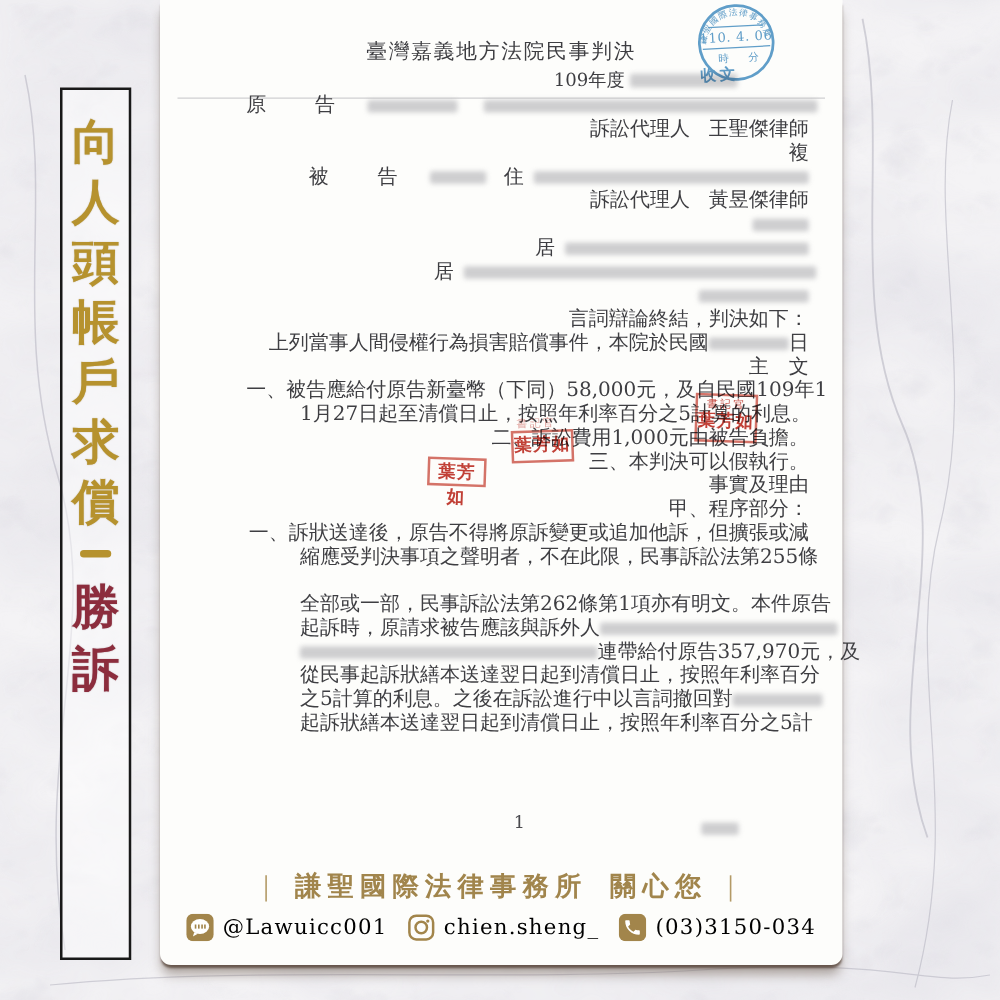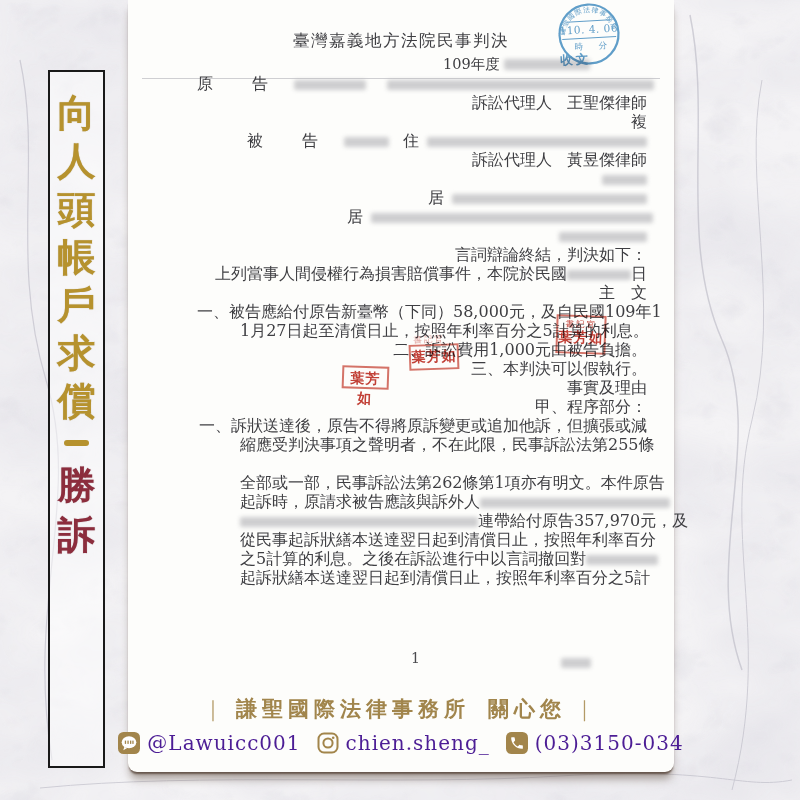--- a/index.html
+++ b/index.html
@@ -39,22 +39,22 @@
   .stamp-b .cs-title{position:absolute;top:-12px;left:3px;opacity:.5;}
   .stamp-c{left:214px;top:366px;width:43px;height:19px;transform:rotate(2deg);}
   .stamp-b .cs-name,.stamp-c .cs-name{line-height:20px;}
 
   
   .firm-line{position:absolute;top:695px;left:0;width:100%;text-align:center;
         font-size:21px;font-weight:bold;color:#a1854c;letter-spacing:5px;white-space:nowrap;}
   .firm-bar{font-weight:normal;color:#b39a66;padding:0 8px;}
   .firm-gap{display:inline-block;width:18px;}
   .contact-row{position:absolute;top:731px;left:0;width:100%;display:flex;
-        justify-content:center;align-items:center;gap:16px;color:#4c1d95;
-        font-size:20px;letter-spacing:1px;white-space:nowrap;}
+        justify-content:center;align-items:center;gap:16px;color:#000000;
+        font-size:17px;letter-spacing:1px;white-space:nowrap;}
   .contact-item{display:flex;align-items:center;gap:7px;}
   .contact-item svg{display:block;}
 
   
   .banner{position:absolute;left:48px;top:70px;width:57px;height:698px;z-index:3;
         border:2.5px solid #191919;background:rgba(255,255,255,.5);
         box-sizing:border-box;display:flex;flex-direction:column;align-items:center;
         padding-top:18px;}
   .banner-char{font-size:38px;font-weight:bold;height:48px;line-height:46px;
         color:#b6922e;text-shadow:0 0 1px rgba(125,95,15,.45);}

